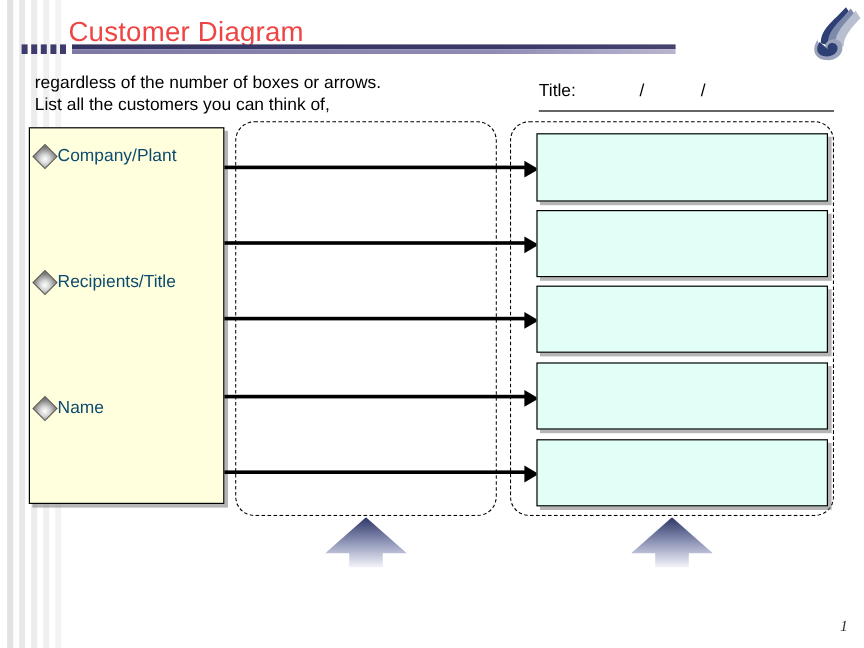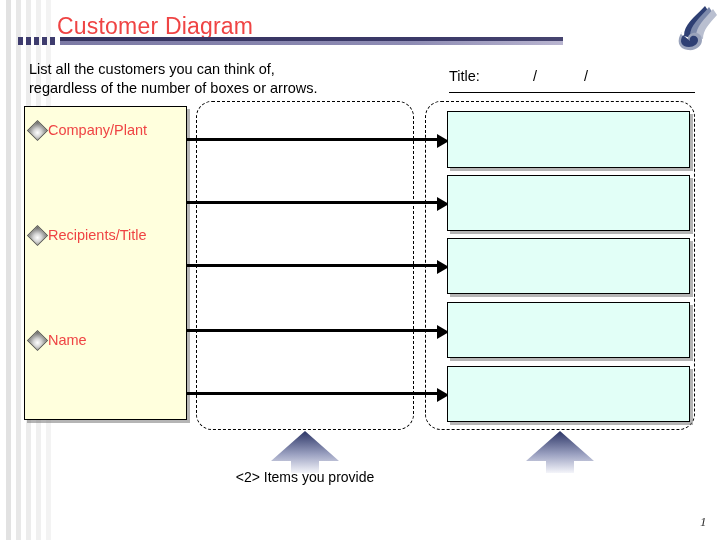--- a/index.html
+++ b/index.html
@@ -163,21 +163,21 @@
     width: 15px;
     height: 15px;
     flex: 0 0 15px;
     transform: rotate(45deg);
     background: radial-gradient(circle at 62% 62%, #ffffff 0%, #d6d6d6 35%, #8a8a8a 75%, #5a5a5a 100%);
     border: 1px solid #555;
     box-sizing: border-box;
   }
   .bullet-label {
     font-size: 14.5px;
-    color: #ef4444;
+    color: #0c4a6e;
   }
 
   
   .dashed-box {
     position: absolute;
     border: 1.6px dashed #000000;
     border-radius: 16px;
     box-sizing: border-box;
     background: transparent;
   }
@@ -280,22 +280,22 @@
         <i style="left:8px"></i>
         <i style="left:16px"></i>
         <i style="left:24px"></i>
         <i style="left:32px"></i>
     </div>
     <div class="divider-bar-top"></div>
     <div class="divider-bar-bot"></div>
   </div>
 
   <div class="intro">
+    <div>regardless of the number of boxes or arrows.</div>
     <div>List all the customers you can think of,</div>
-    <div>regardless of the number of boxes or arrows.</div>
   </div>
 
   <div class="date-line">
     <span class="date-label">Title:</span>
     <span class="date-slash-1">/</span>
     <span class="date-slash-2">/</span>
   </div>
 
   <div class="dashed-box dashed-mid"></div>
   <div class="dashed-box dashed-right"></div>
@@ -356,19 +356,18 @@
           <stop offset="0%" stop-color="#2c3566"></stop>
           <stop offset="55%" stop-color="#9aa0c0"></stop>
           <stop offset="100%" stop-color="#f4f5fa"></stop>
         </linearGradient>
       </defs>
       <path d="M34 0 L68 30 L48 30 L48 42 L20 42 L20 30 L0 30 Z" fill="url(#ga2)"></path>
     </svg>
   </div>
 
   <div class="caption left-cap">
-    <div>&lt;2&gt; Items you provide</div>
   </div>
 
 
   <div class="page-number">1</div>
 
 </div>
 
 </body></html>

